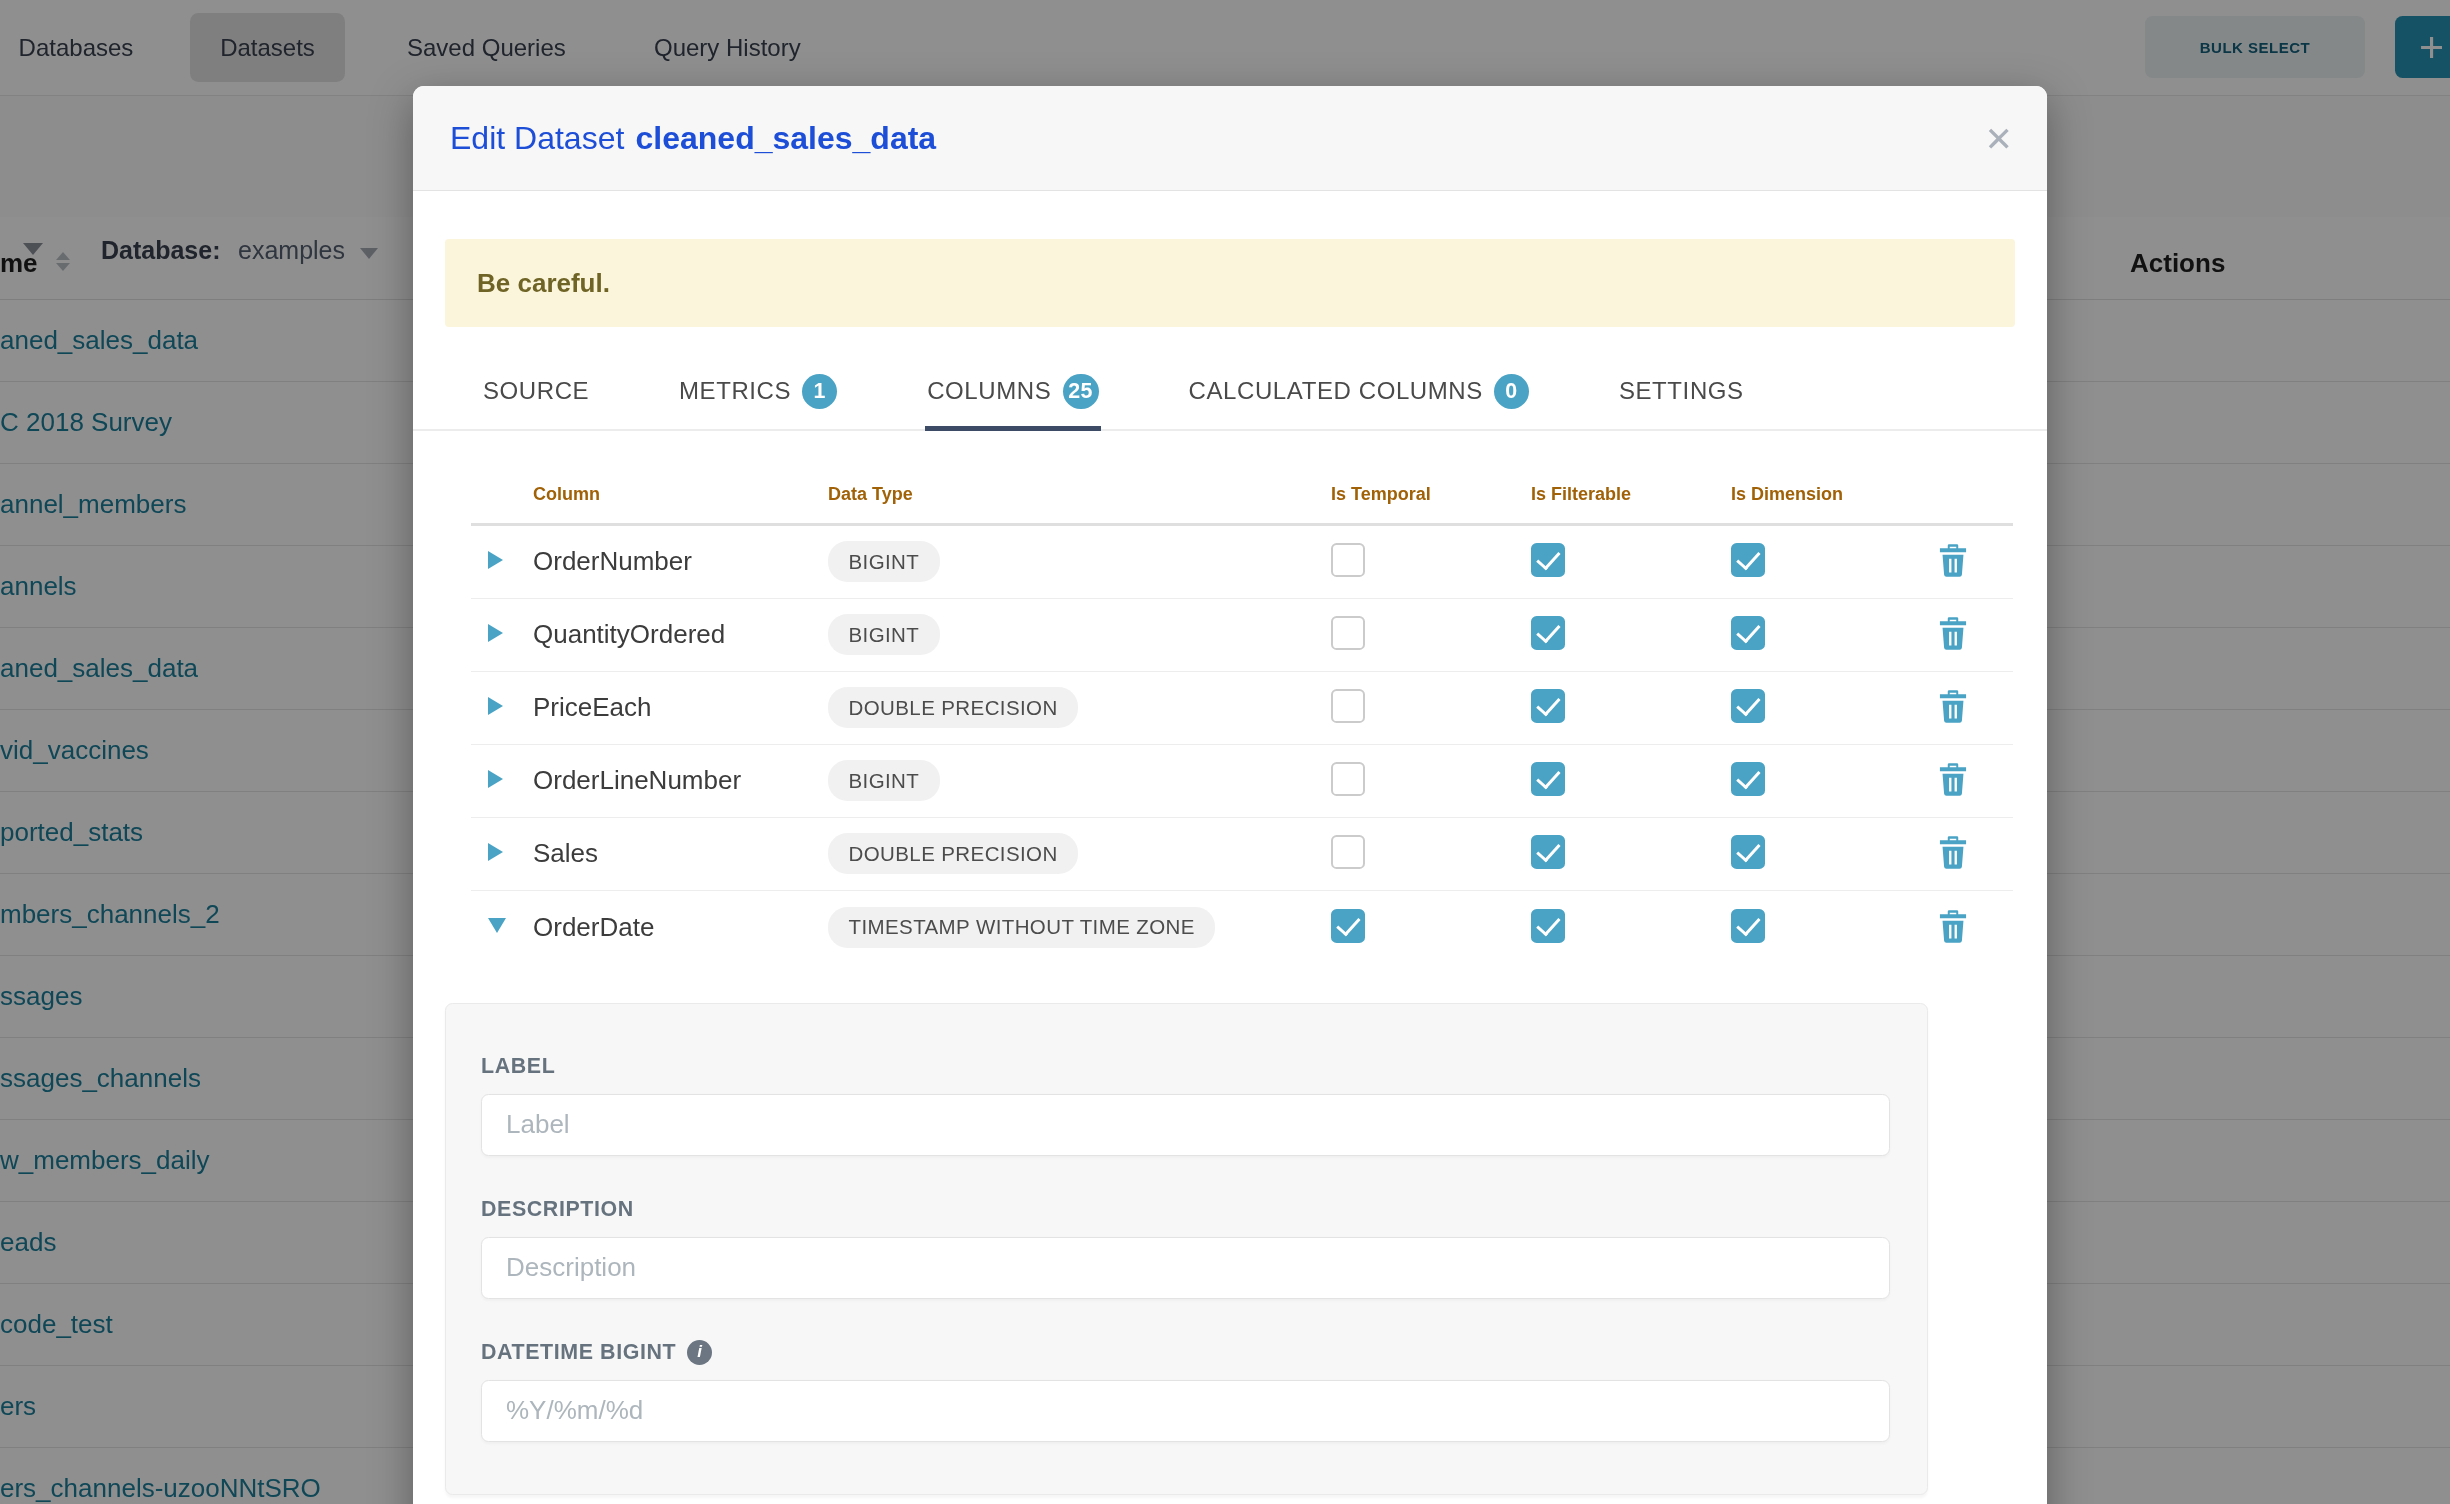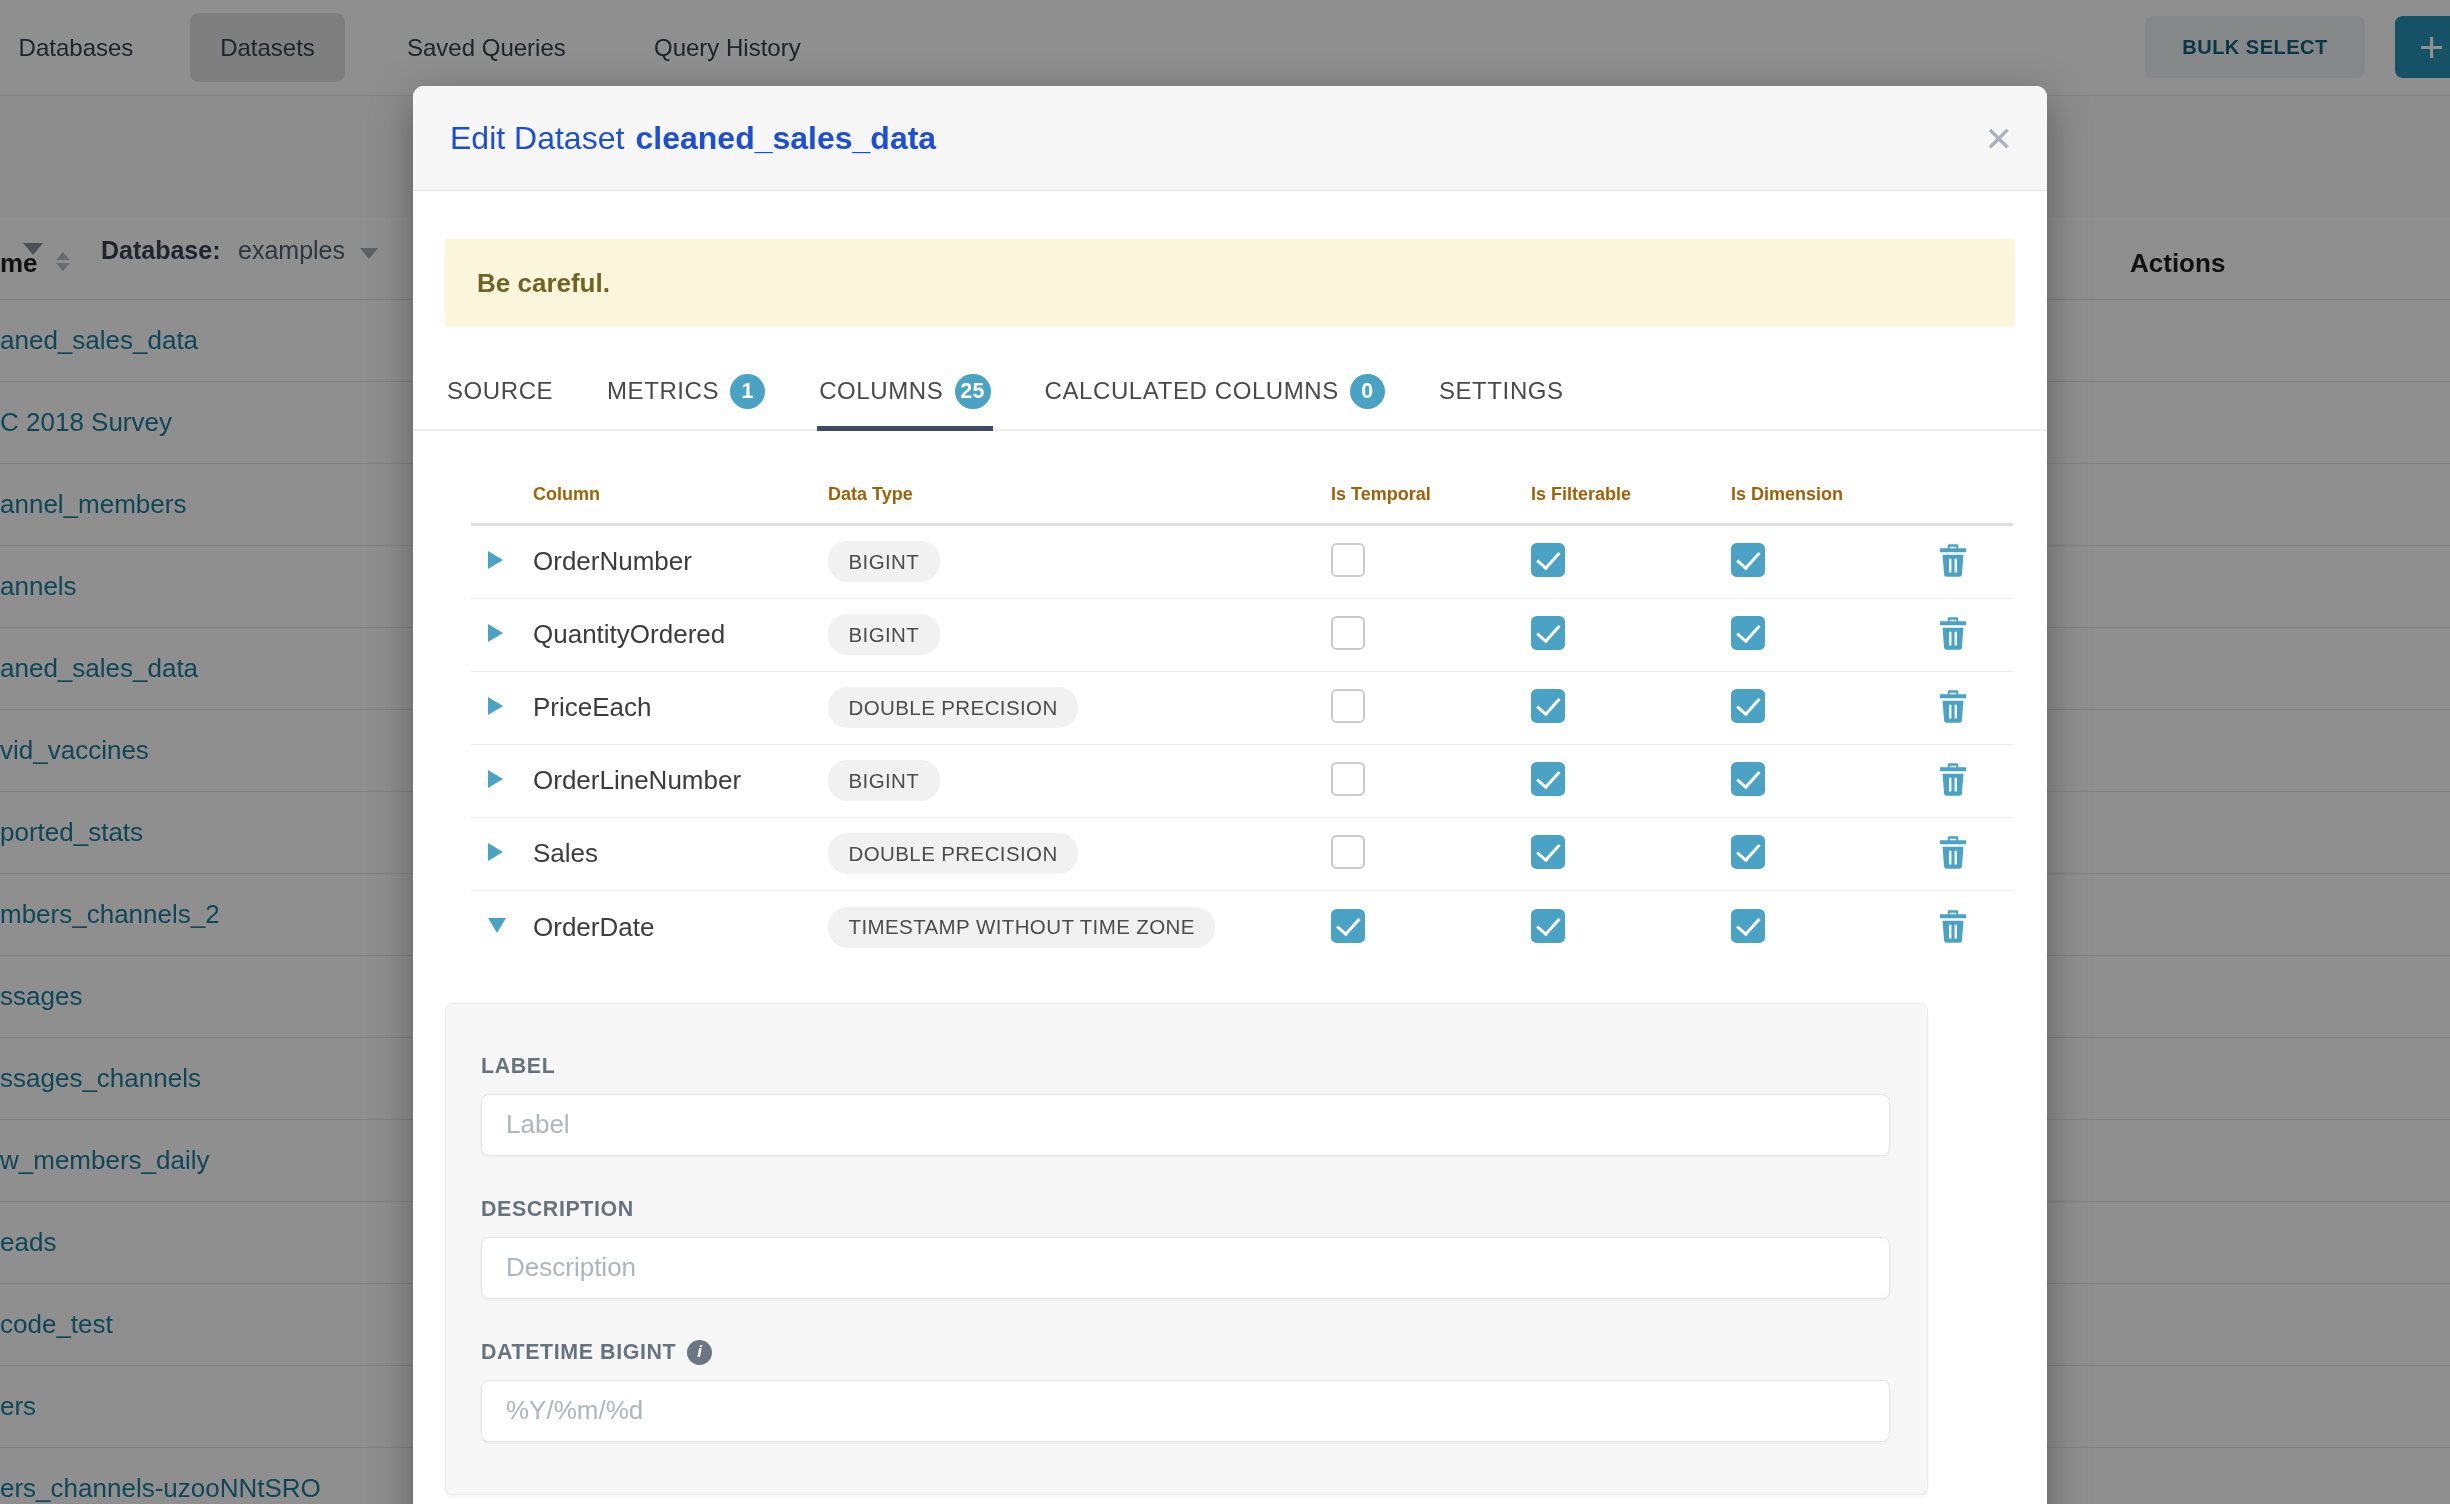--- a/index.html
+++ b/index.html
@@ -12,21 +12,21 @@
   body{
     width:2450px;height:1505px;position:relative;overflow:hidden;
     background:#fff;font-family:"Liberation Sans",sans-serif;
     -webkit-font-smoothing:antialiased;
   }
   
   .bg-page{position:absolute;inset:0;background:#fff;}
   .navbar{position:absolute;left:0;top:0;width:2450px;height:96px;background:#fff;border-bottom:0.9px solid #E8E8E8;}
   .nav-item{position:absolute;top:0;height:96px;display:flex;align-items:center;font-size:24px;color:#3A4250;cursor:pointer;}
   .nav-pill{position:absolute;left:190px;top:13px;width:155px;height:69px;border-radius:8.4px;background:#E3E3E3;display:flex;align-items:center;justify-content:center;font-size:24px;color:#3A4250;cursor:pointer;}
-  .btn-bulk{position:absolute;left:2145px;top:16px;width:220px;height:62px;border-radius:7.5px;background:#ECF2F5;color:#12617E;font-size:20px;font-weight:700;letter-spacing:0.5px;display:flex;align-items:center;justify-content:center;cursor:pointer;}
+  .btn-bulk{position:absolute;left:2145px;top:16px;width:220px;height:62px;border-radius:7.5px;background:#ECF2F5;color:#12617E;font-size:15px;font-weight:700;letter-spacing:0.5px;display:flex;align-items:center;justify-content:center;cursor:pointer;}
   .btn-add{position:absolute;left:2395px;top:16px;width:140px;height:62px;border-radius:7.5px;background:#2693B4;color:#fff;font-size:43px;font-weight:400;display:flex;align-items:center;padding-left:24px;cursor:pointer;}
   .filterbar{position:absolute;left:0;top:96px;width:2450px;height:121px;background:#FBFBFB;}
   .tri-down{width:0;height:0;border-left:10.3px solid transparent;border-right:10.3px solid transparent;border-top:12px solid #8A9199;display:inline-block;}
   .filter-collapse{position:absolute;left:23px;top:147px;}
   .db-label{position:absolute;left:101px;top:140px;font-size:25px;font-weight:700;color:#3A4250;}
   .db-value{position:absolute;left:238px;top:140px;font-size:25px;color:#556070;display:flex;align-items:center;gap:15px;cursor:pointer;}
   .db-value .tri-down{border-top-color:#A7ADB5;border-left-width:9.3px;border-right-width:9.3px;border-top-width:11.2px;margin-top:5.6px;}
   .bg-table{position:absolute;left:0;top:231px;width:2450px;}
   .bg-thead{position:relative;height:69px;border-bottom:1.9px solid #E0E0E0;}
   .bg-name-h{position:absolute;left:0;top:17px;font-size:26px;font-weight:700;color:#1F1F1F;}
@@ -41,21 +41,21 @@
   .modal{position:absolute;left:413px;top:86px;width:1634px;height:1454px;background:#fff;border-radius:11.2px 11.2px 0 0;box-shadow:0 13px 43px rgba(0,0,0,.35);}
   .m-header{position:relative;height:105px;background:#F7F7F7;border-bottom:0.9px solid #E3E3E3;border-radius:11.2px 11.2px 0 0;display:flex;align-items:center;padding:0 37px;}
   .m-title{font-size:32px;color:#1d4ed8;}
   .m-title b{margin-left:11.2px;font-weight:700;}
   .m-close{position:absolute;right:34px;top:0;height:105px;display:flex;align-items:center;font-size:34px;color:#ABB1BA;cursor:pointer;}
   .m-body{padding:0 32px;}
   .banner{margin-top:48px;height:88px;background:#FBF5DB;border-radius:3.7px;display:flex;align-items:center;padding:0 32px;font-size:26px;color:#6F6426;}
   .banner b{font-weight:700;margin-right:9.3px;}
   .tabs{position:relative;margin-top:28px;display:flex;gap:50px;}
   .tabs::after{content:"";position:absolute;left:-32px;right:-32px;bottom:0;height:1.9px;background:#ECECEC;}
-  .tab{position:relative;display:flex;align-items:center;gap:11.2px;padding:18.6px 1.9px 22.4px;font-size:24px;font-weight:500;letter-spacing:0.6px;color:#4A4A4A;cursor:pointer;}
+  .tab{position:relative;display:flex;align-items:center;gap:11.2px;padding:18.6px 1.9px 22.4px;font-size:24px;font-weight:500;letter-spacing:0.6px;color:#4A4A4A;cursor:pointer;margin-left:36px;}
   .tab.active::after{content:"";position:absolute;left:0;right:0;bottom:0;height:4.7px;background:var(--underline);z-index:2;}
   .tab-badge{min-width:35px;height:35px;padding:0 5.6px;border-radius:17.7px;background:var(--accent);color:#fff;font-size:21.4px;font-weight:600;display:flex;align-items:center;justify-content:center;}
   
   .ctable{margin-top:36px;}
   .crow{display:grid;grid-template-columns:62px 295px 503px 200px 200px 200px 1fr;align-items:center;margin-left:26px;width:calc(100% - 28px);}
   .chead{height:56px;font-size:18px;font-weight:600;color:#a16207;}
   .chead-divider{height:2.8px;background:#DFDFDF;margin-left:26px;width:calc(100% - 28px);}
   .mrow{height:73px;border-bottom:1.9px solid #EDEDED;}
   .mrow:last-child{border-bottom:none;}
   .caret{width:0;height:0;border-top:9.3px solid transparent;border-bottom:9.3px solid transparent;border-left:15px solid var(--accent);display:inline-block;margin-left:17px;cursor:pointer;}

